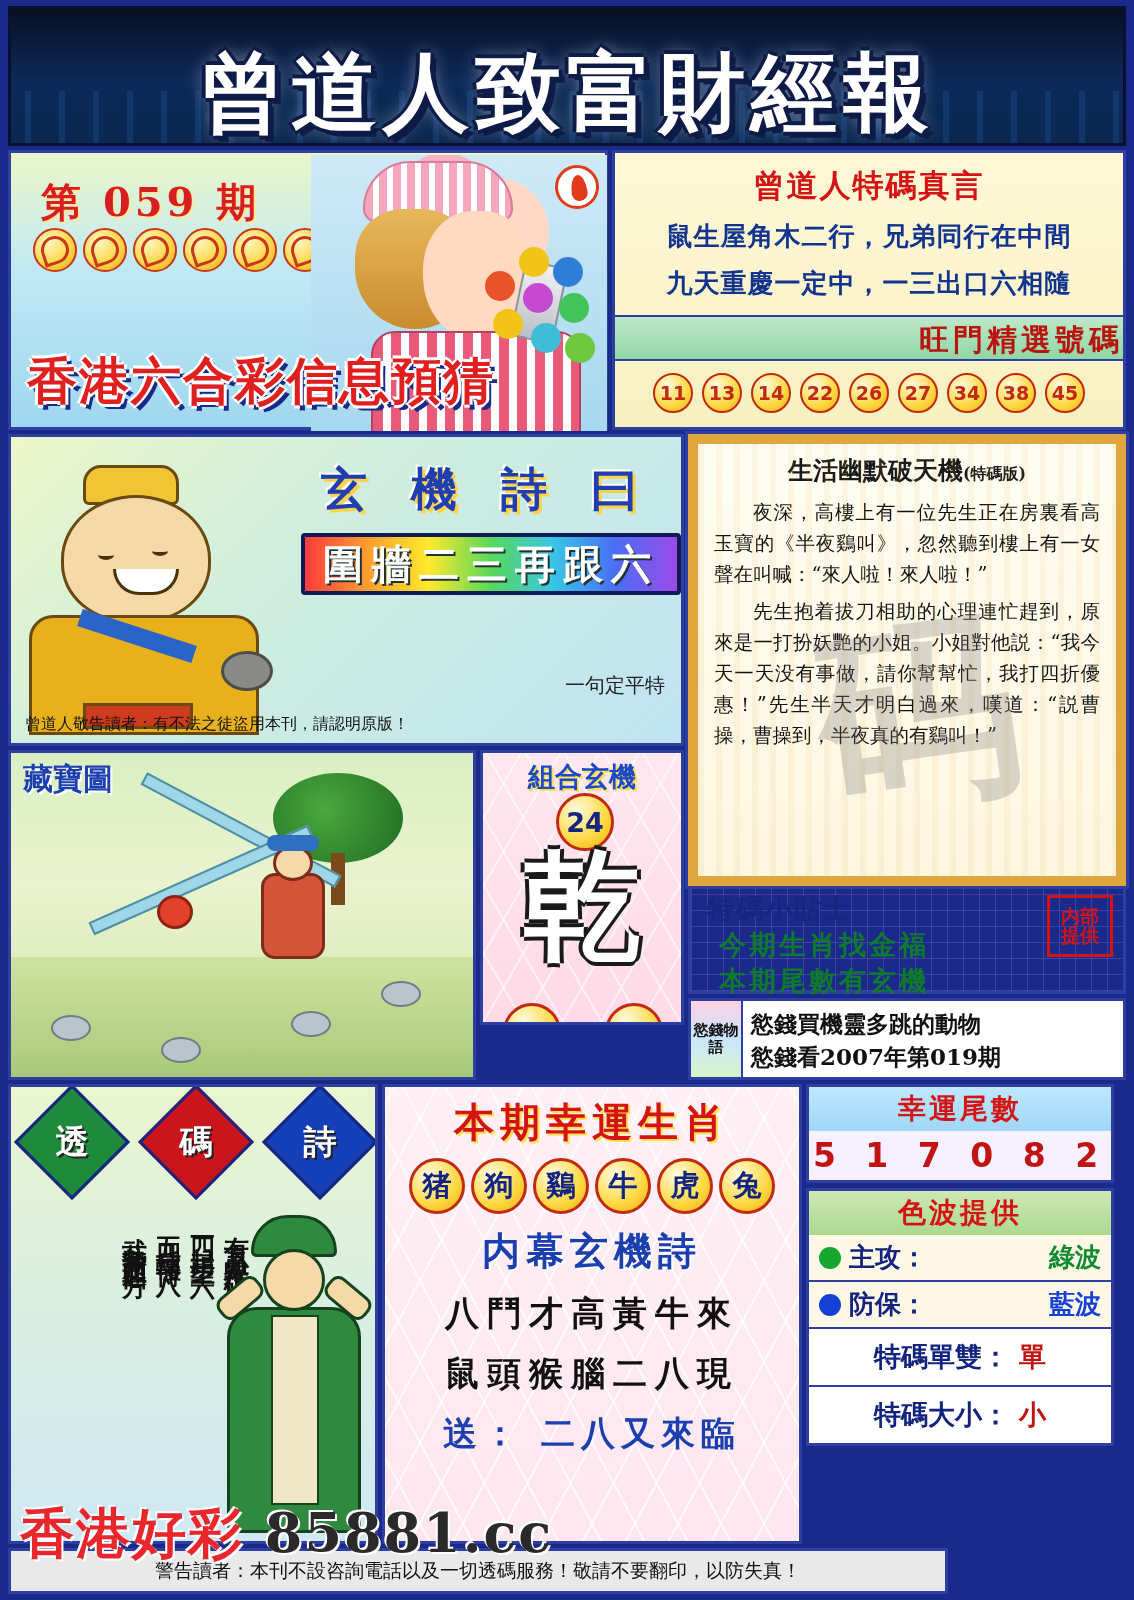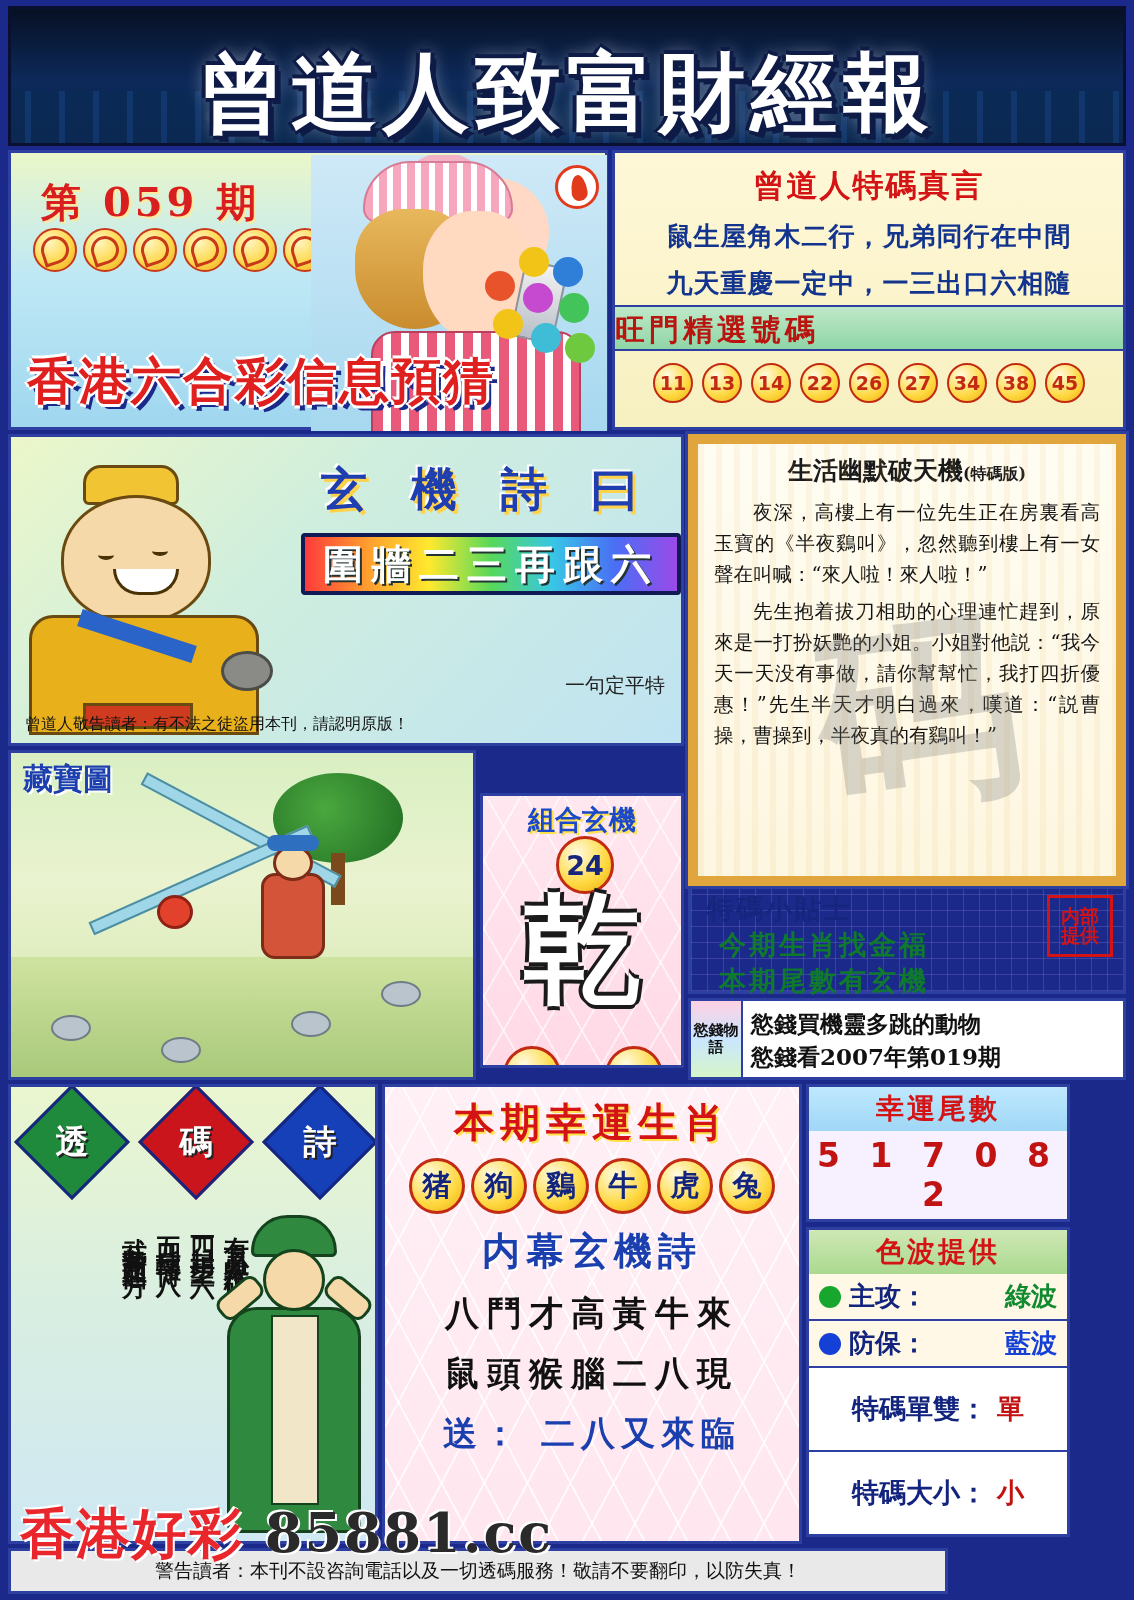--- a/index.html
+++ b/index.html
@@ -113,24 +113,24 @@
   }
   .rp-title {
     text-align:center; font-family:"DejaVu Serif", serif; font-size:31px; font-weight:bold;
     color:#d41414; padding-top:12px; letter-spacing:2px;
   }
   .rp-line {
     text-align:center; font-family:"DejaVu Serif", serif; font-size:26px; font-weight:bold;
     color:#12348f; margin-top:12px; letter-spacing:1px;
   }
   .rp-sub {
-    margin-top:4px; height:46px;
+    margin-top:14px; height:46px;
     background:linear-gradient(180deg,#bfe8c8,#8fd6a6);
     border-top:2px solid #2d3fa0; border-bottom:2px solid #2d3fa0;
-    text-align:left; font-family:"DejaVu Serif", serif; font-size:30px; font-weight:bold;
+    text-align:right; font-family:"DejaVu Serif", serif; font-size:30px; font-weight:bold;
     color:#b9140f; line-height:46px; letter-spacing:4px;
   }
   .num-row { display:flex; justify-content:center; gap:9px; margin-top:12px; }
   .num-ball {
     width:40px; height:40px; border-radius:50%;
     background:radial-gradient(circle at 34% 28%, #fffbe0, #ffd83f 60%, #e9ad12 100%);
     border:2px solid #c22a14; color:#c22a14;
     font-family:"DejaVu Sans", sans-serif; font-weight:bold; font-size:19px;
     display:flex; align-items:center; justify-content:center;
   }
@@ -226,21 +226,21 @@
   .tz-pole2{position:absolute;left:70px;top:120px;width:240px;height:14px;background:#9fd7e8;border:2px solid #4d8ea1;transform:rotate(-24deg);}
   .tz-man-body{position:absolute;left:250px;top:120px;width:64px;height:86px;background:#d4543a;border:3px solid #7d2c18;border-radius:14px;}
   .tz-man-head{position:absolute;left:262px;top:92px;width:40px;height:36px;border-radius:50%;background:#f6d9a8;border:3px solid #7d2c18;}
   .tz-man-hat{position:absolute;left:256px;top:82px;width:52px;height:16px;background:#2f6fbf;border-radius:10px;}
   .tz-fruit{position:absolute;left:146px;top:142px;width:36px;height:34px;border-radius:50%;background:#e2412c;border:3px solid #8d2114;}
   .tz-rock{position:absolute;width:40px;height:26px;border-radius:50%;background:#b9c4cc;border:2px solid #6f7c86;}
 
   .combo {
     position:absolute; left:472px; top:0; width:204px; height:275px;
     background:linear-gradient(180deg,#ffe7ef 0%, #ffd9e6 100%);
-    border:3px solid #2d3fa0; overflow:hidden;margin-top:43px;
+    border:3px solid #2d3fa0; overflow:hidden;
   }
   .combo:before{
     content:""; position:absolute; inset:0;
     background:
       repeating-linear-gradient(60deg, rgba(255,255,255,.7) 0 2px, transparent 2px 34px),
       repeating-linear-gradient(-60deg, rgba(255,255,255,.7) 0 2px, transparent 2px 34px);
     opacity:.8;
   }
   .combo-title {
     position:relative; text-align:center; margin-top:6px;
@@ -362,21 +362,21 @@
     position:relative; text-align:center; margin-top:14px;
     font-family:"DejaVu Serif", serif; font-size:34px; font-weight:bold; color:#111;
     letter-spacing:8px;
   }
   .lb-last {
     position:relative; text-align:center; margin-top:14px;
     font-family:"DejaVu Serif", serif; font-size:34px; font-weight:bold; color:#1b3fae;
     letter-spacing:6px;
   }
 
-  .rightcol { position:absolute; left:798px; top:0; width:264px; height:460px; }
+  .rightcol { position:absolute; left:798px; top:0; width:308px; height:460px; }
   .rc-box { border:3px solid #2d3fa0; margin-bottom:5px; }
   .rc-title {
     background:linear-gradient(180deg,#bfe8ff,#9fd7f5);
     text-align:center; font-family:"DejaVu Serif", serif; font-size:28px; font-weight:bold;
     color:#d41414; padding:3px 0; letter-spacing:3px;
   }
   .rc-nums {
     background:#f6f0ff; text-align:center;
     font-family:"DejaVu Sans", sans-serif; font-size:33px; font-weight:bold; color:#c21313;
     padding:5px 0; letter-spacing:9px;
@@ -392,21 +392,21 @@
   }
   .rc-dot { width:22px; height:22px; border-radius:50%; flex:none; }
   .rc-lab {
     font-family:"DejaVu Serif", serif; font-size:26px; font-weight:bold; color:#12247e;
   }
   .rc-val {
     font-family:"DejaVu Serif", serif; font-size:26px; font-weight:bold; color:#0f8a2f; margin-left:auto;
   }
   .rc-val.blue { color:#1540d6; }
   .rc-row2 {
-    display:flex; align-items:center; justify-content:center; gap:10px; padding:23px 10px;
+    display:flex; align-items:center; justify-content:center; gap:10px; padding:10px 10px;
     background:#ffffff; border-bottom:2px solid #2d3fa0;
   }
   .rc-row2 .k { font-family:"DejaVu Serif", serif; font-size:27px; font-weight:bold; color:#12247e; }
   .rc-row2 .v { font-family:"DejaVu Serif", serif; font-size:27px; font-weight:bold; color:#c21313; }
 
   
   .footer {
     position:absolute; left:8px; top:1548px; width:940px; height:46px;
     background:#e9e9e9; border:3px solid #2d3fa0;
     display:flex; align-items:center; justify-content:center;

